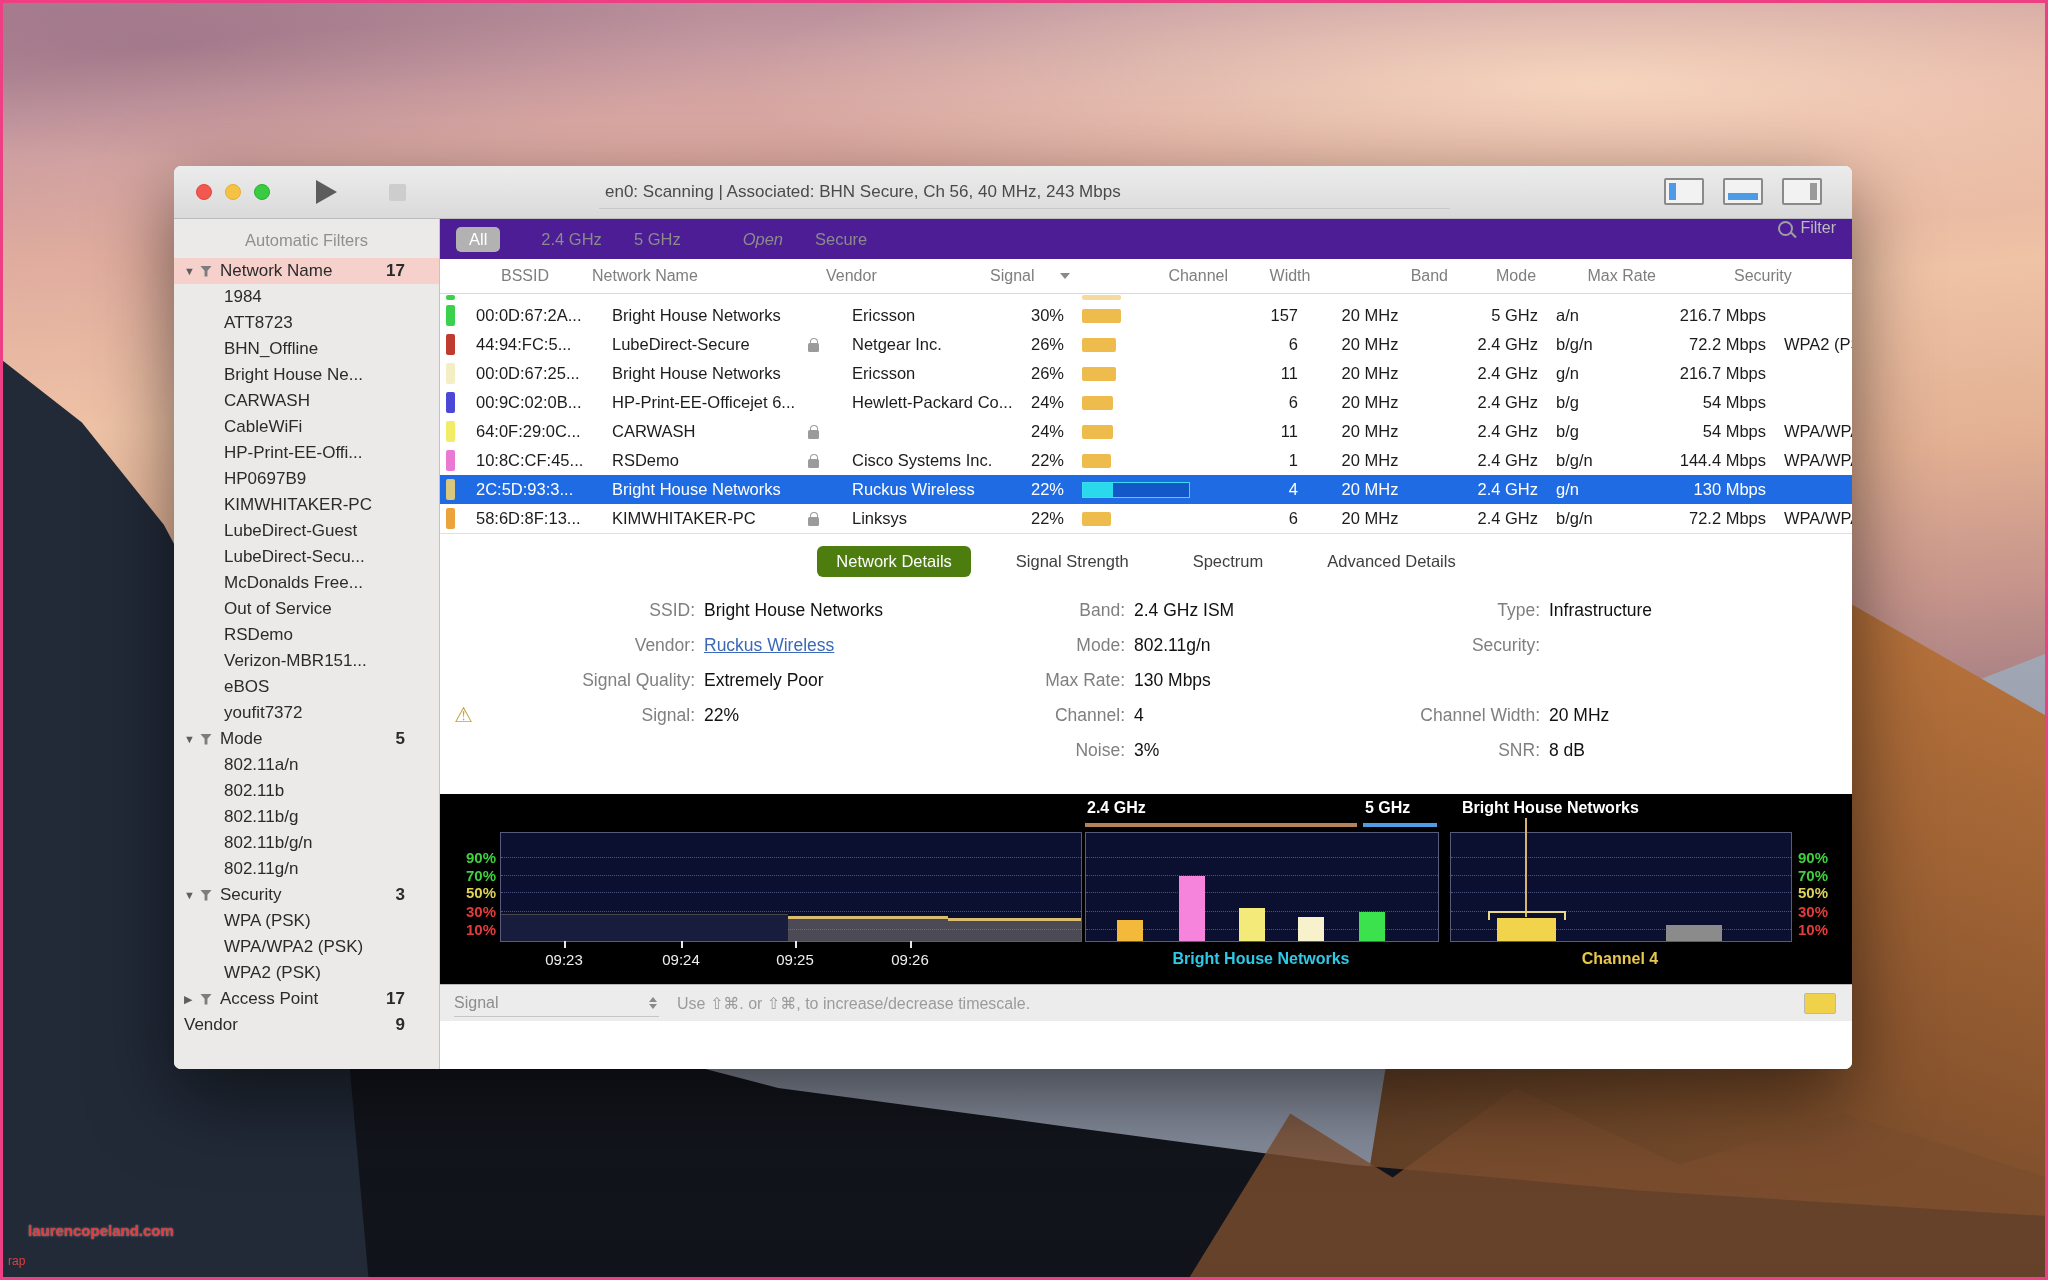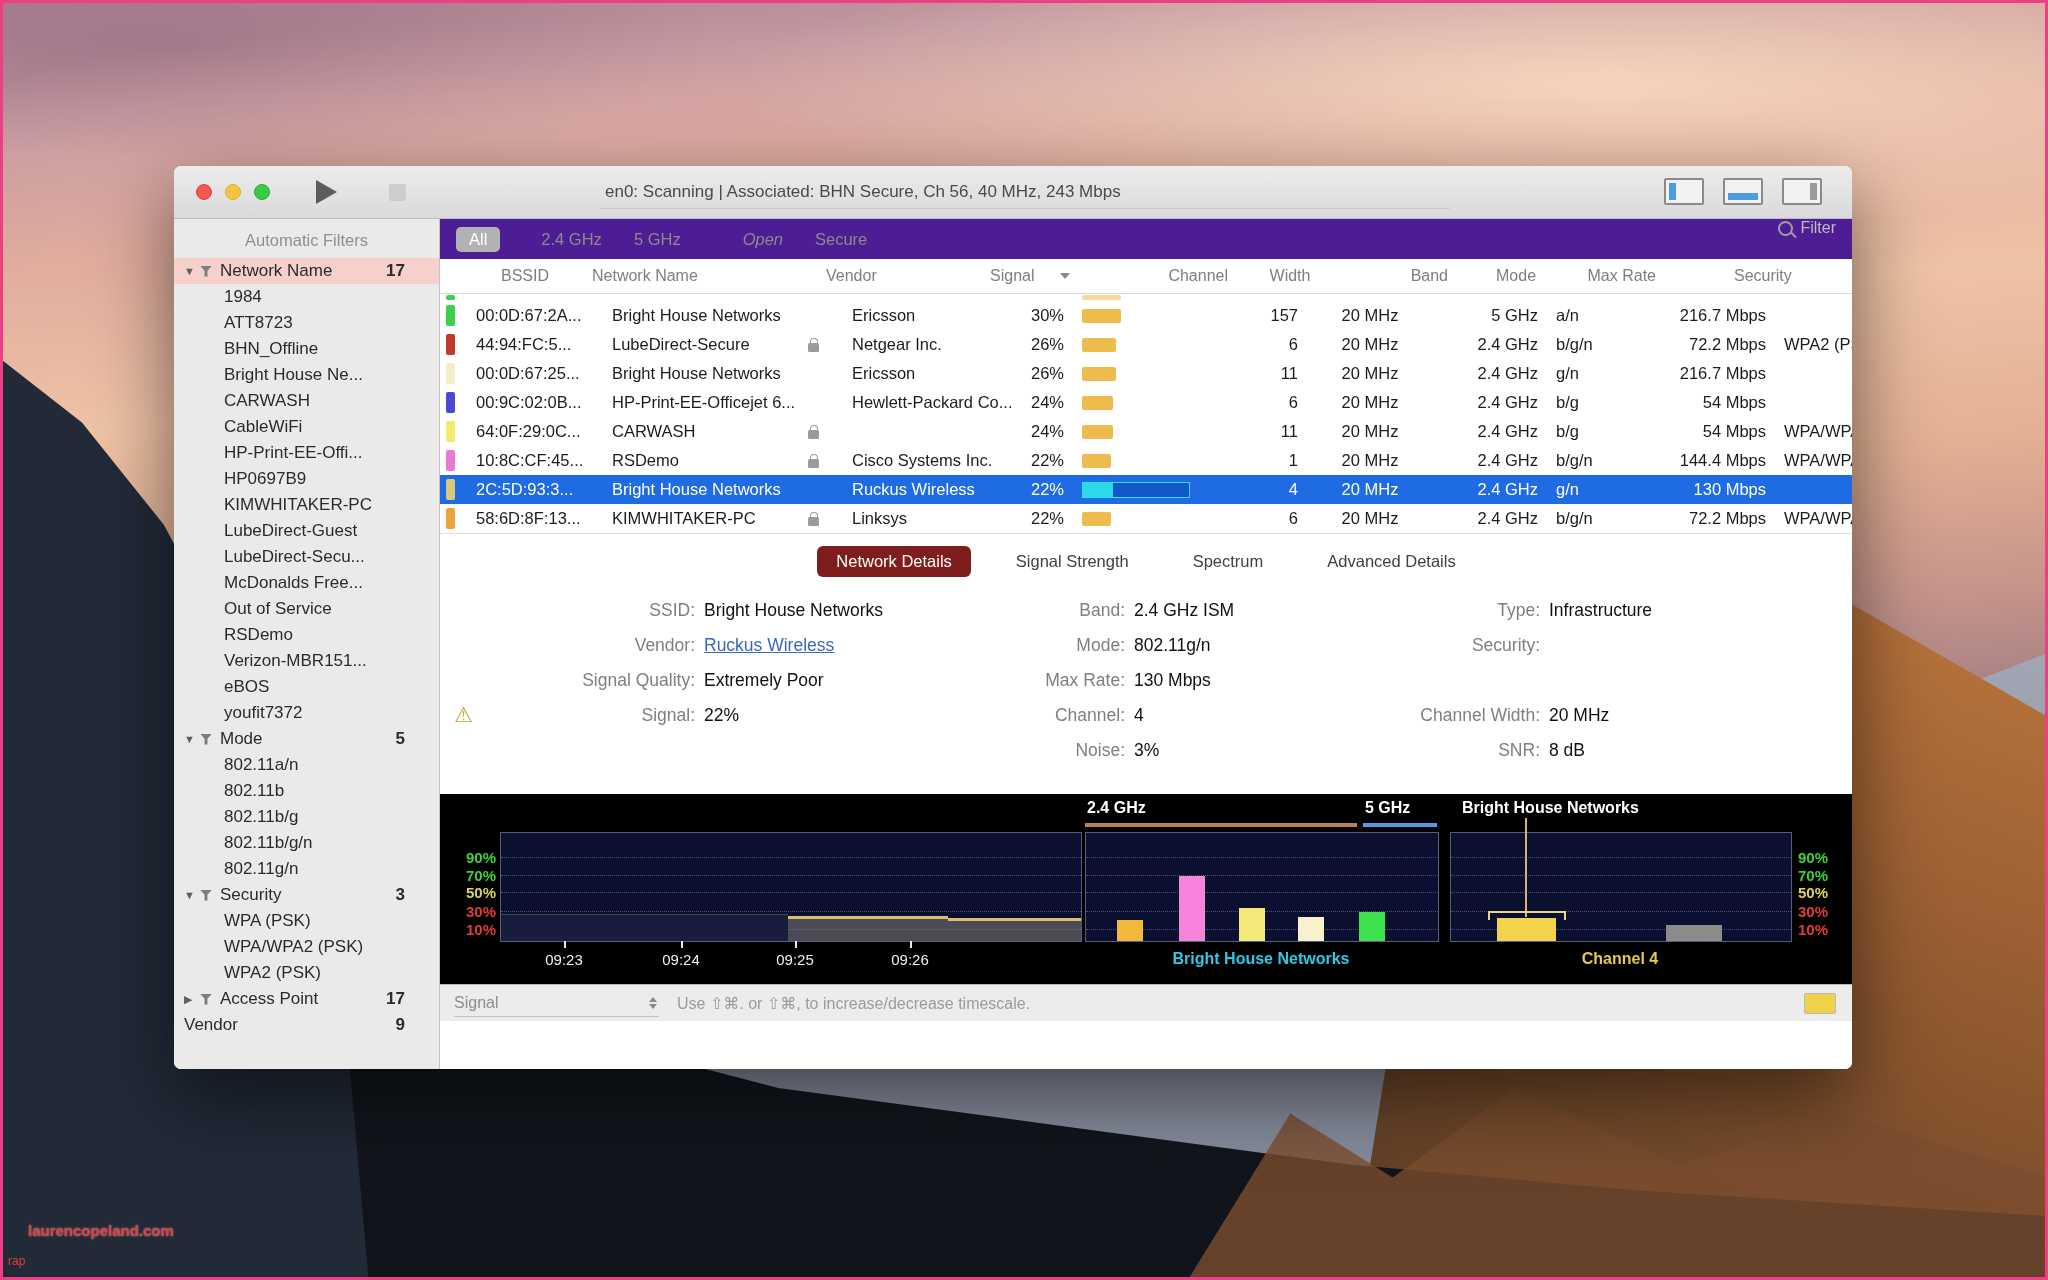--- a/index.html
+++ b/index.html
@@ -80,21 +80,21 @@
   .r{text-align:right;} .c{text-align:center;}
   .sigbar{height:14px;border-radius:2px;background:#eebb4d;}
   .selbar-track{width:108px;height:16px;border:1.5px solid #39dcee;background:#1258c8;box-sizing:border-box;}
   .selbar-fill{width:28%;height:100%;background:#2ad9ec;}
   .lock{width:11px;height:9px;background:#9b9b9b;border-radius:1.5px;position:relative;margin-top:5px;}
   .lock::before{content:"";position:absolute;left:1.5px;top:-5px;width:8px;height:7px;border:1.5px solid #9b9b9b;border-bottom:none;border-radius:4px 4px 0 0;box-sizing:border-box;}
 
   .details-section{flex:0 0 260px;background:#fff;border-top:1px solid #e0e0e0;}
   .tabs{display:flex;justify-content:center;margin-top:12px;}
   .tab{font-size:16.5px;color:#3f3f3f;padding:6px 19px;border-radius:6px;margin:0 13px;white-space:nowrap;}
-  .tab.active{background:#7f1d1d;color:#fff;}
+  .tab.active{background:#4d7c0f;color:#fff;}
   .dgrid{display:flex;margin-top:16px;position:relative;padding-left:20px;}
   .drow{display:flex;height:35px;align-items:center;}
   .dlabel{text-align:right;color:#7f7f7f;padding-right:9px;font-size:17.5px;white-space:nowrap;}
   .dvalue{color:#111;font-size:17.5px;white-space:nowrap;}
   .dc1 .dlabel{width:235px;} .dc1{width:505px;flex:0 0 505px;}
   .dc2 .dlabel{width:160px;} .dc2{width:390px;flex:0 0 390px;}
   .dc3 .dlabel{width:185px;}
   .dvalue.link{color:#3b69b8;text-decoration:underline;}
   .warn{position:absolute;left:14px;top:110px;font-size:21px;color:#c9a23a;}
 

